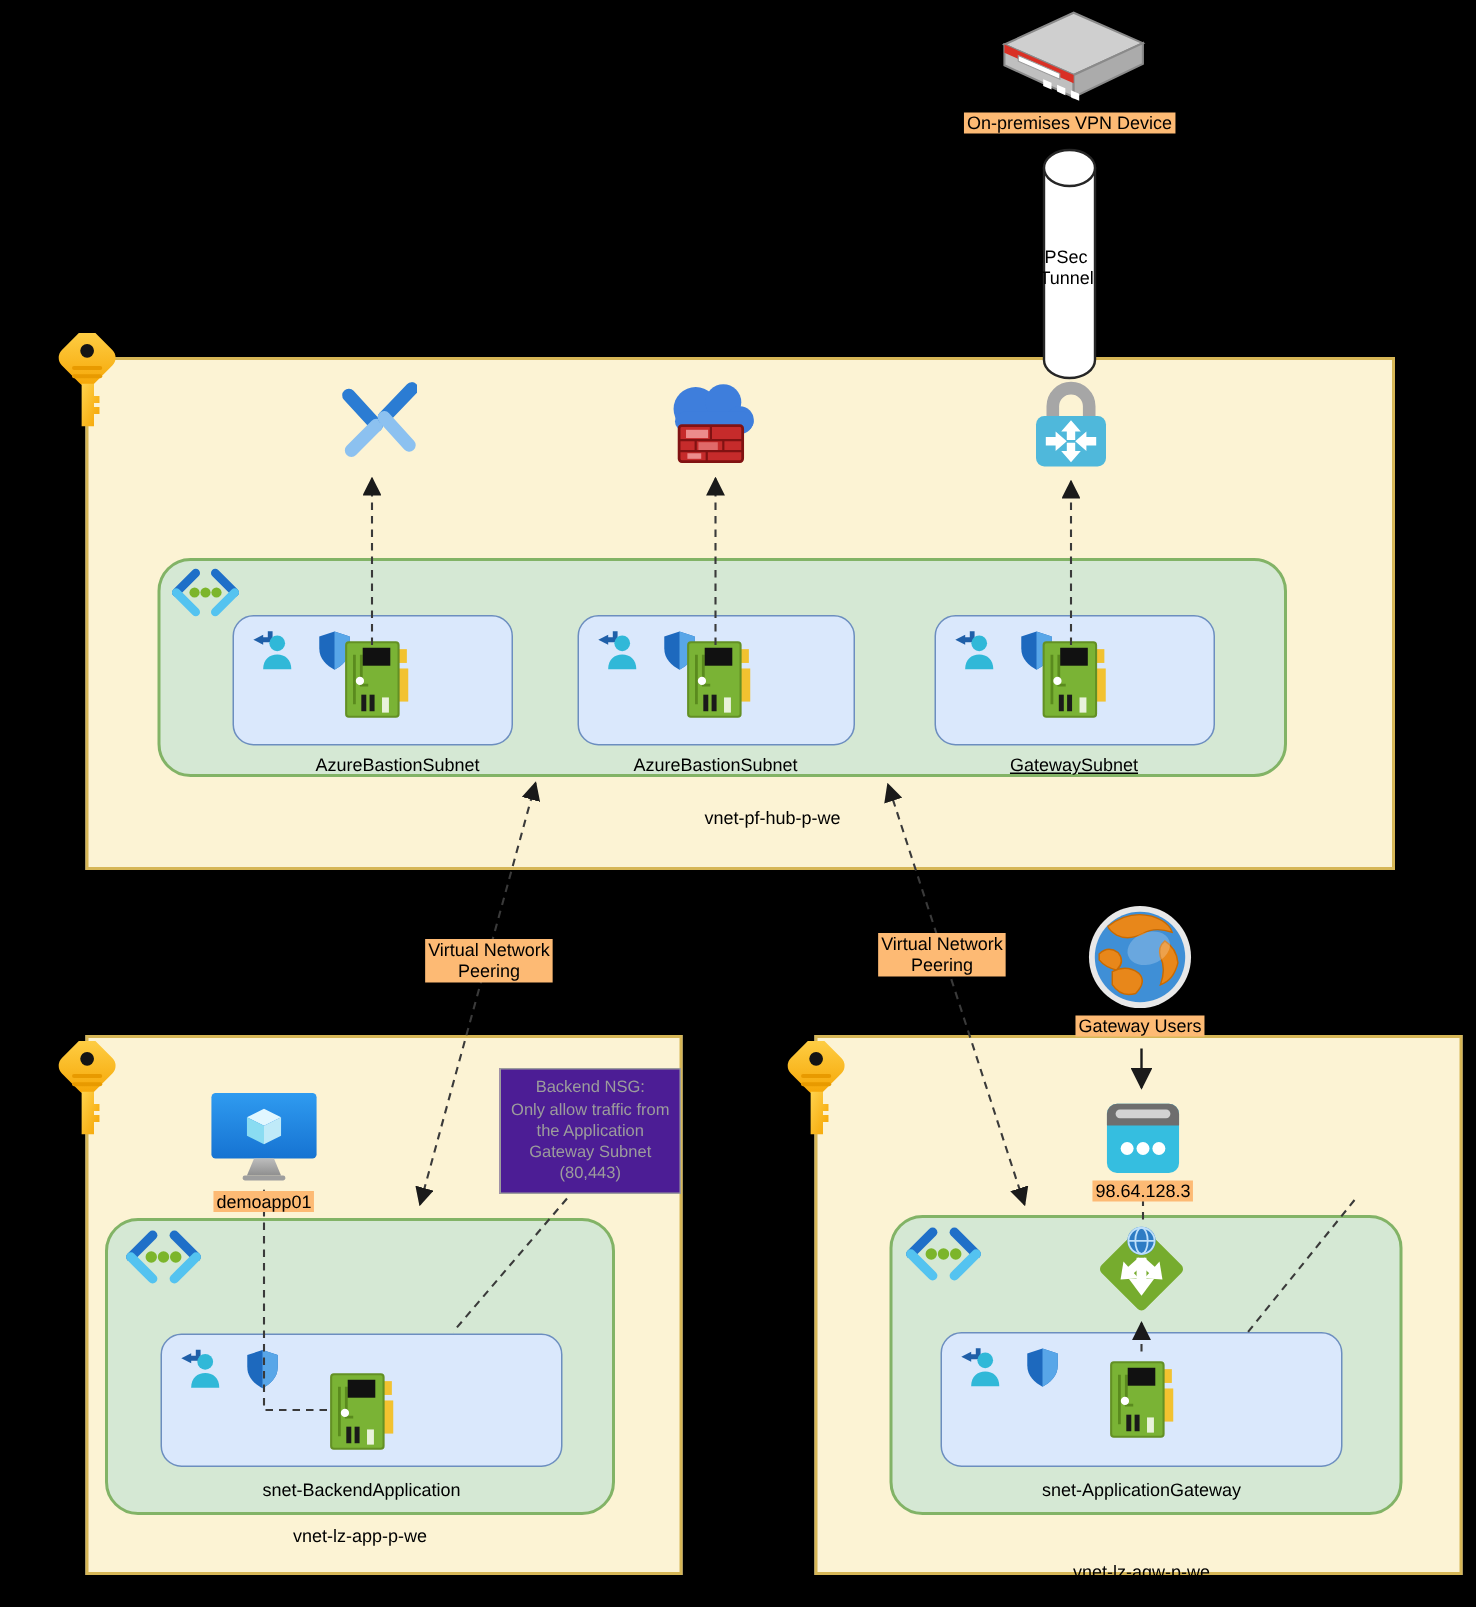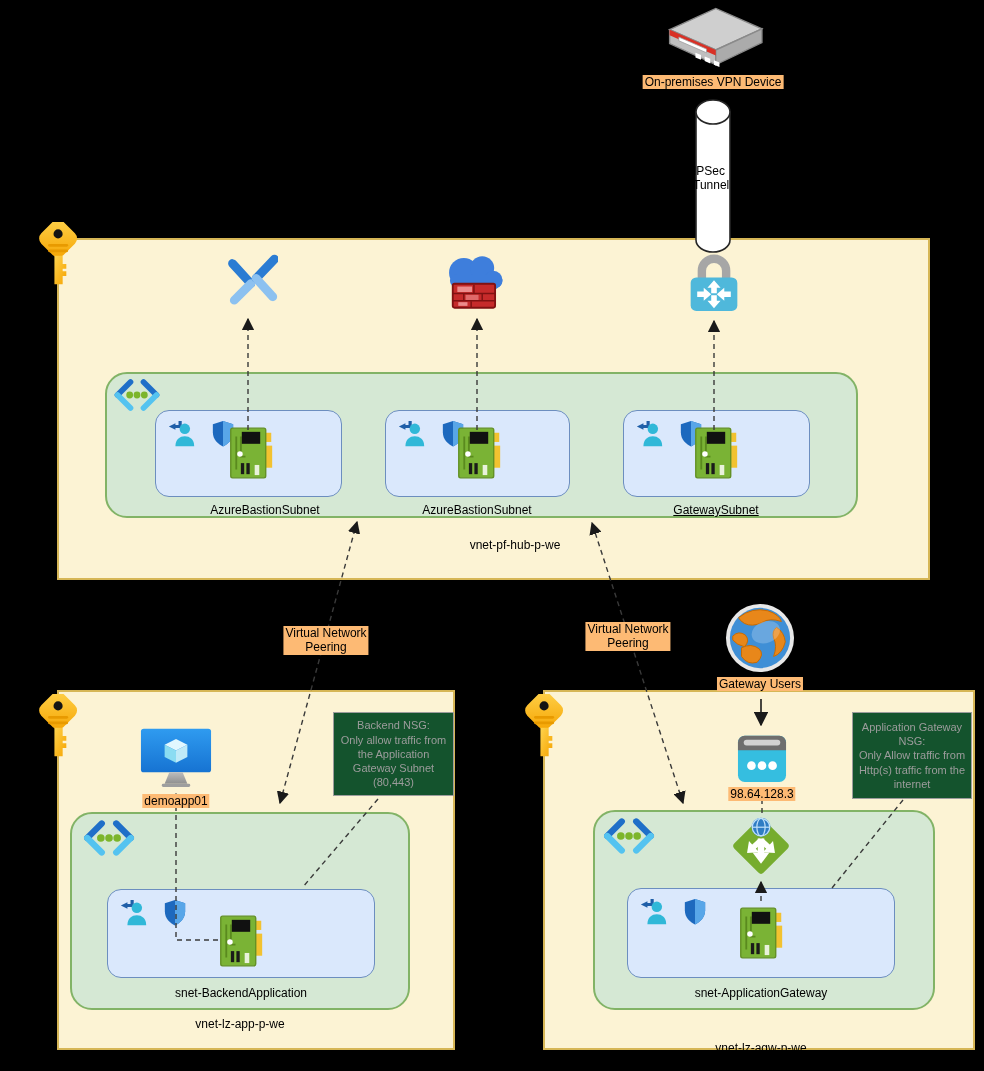--- a/index.html
+++ b/index.html
@@ -3,21 +3,21 @@
 <meta charset="utf-8">
 <style>
   html,body{margin:0;padding:0;background:#000;}
   #canvas{position:relative;width:984px;height:1071px;background:#000;overflow:hidden;
           font-family:"Liberation Sans",sans-serif;color:#000;}
   .ybox{position:absolute;background:#FCF3D4;border:2px solid #D6B656;box-sizing:border-box;}
   .gbox{position:absolute;background:#D5E8D4;border:2px solid #82B366;border-radius:22px;box-sizing:border-box;}
   .sbox{position:absolute;background:#DAE8FC;border:1.5px solid #6C8EBF;border-radius:14px;box-sizing:border-box;}
   .lbl{position:absolute;font-size:12px;line-height:1.2;text-align:center;transform:translateX(-50%);white-space:nowrap;}
   .wlbl{background:#fdba74;padding:0 2px;white-space:pre-line;}
-  .note{position:absolute;background:#14532d;border:1px solid #9C9C9C;color:#9C9C9C;
+  .note{position:absolute;background:#4c1d95;border:1px solid #9C9C9C;color:#9C9C9C;
         font-size:11px;line-height:1.3;text-align:center;white-space:pre-line;
         display:flex;align-items:center;justify-content:center;padding:4px;box-sizing:border-box;}
   .icon{position:absolute;}
   svg{display:block;}
   #connectors{position:absolute;left:0;top:0;z-index:5;pointer-events:none;}
   .z6{z-index:6;}
   .z4{z-index:4;}
 </style>
 </head>
 <body>
@@ -46,25 +46,20 @@
 Only allow traffic from
 the Application
 Gateway Subnet
 (80,443)</div>
 
   <div class="ybox" style="left:543px;top:690px;width:432px;height:360px;"></div>
   <div class="gbox" style="left:593px;top:810px;width:342px;height:200px;"></div>
   <div class="sbox" style="left:627px;top:888px;width:268px;height:90px;"></div>
   <div class="lbl" style="left:761px;top:986px;">snet-ApplicationGateway</div>
   <div class="lbl" style="left:761px;top:1017px;margin-top:24px;">vnet-lz-agw-p-we</div>
-  <div class="note" style="left:852px;top:712px;width:120px;height:87px;">Application Gateway
-NSG:
-Only Allow traffic from
-Http(s) traffic from the
-internet</div>
 
   <div class="icon z4" style="left:36px;top:222px;">
     <svg width="46" height="64" viewBox="0 0 50 70">
       <defs>
           <linearGradient id="gk" x1="0" y1="0" x2="1" y2="1">
             <stop offset="0" stop-color="#FFD34D"></stop>
             <stop offset="1" stop-color="#F5A300"></stop>
           </linearGradient>
         </defs>
       <rect x="7" y="1" width="34" height="34" rx="8" transform="rotate(45 24 18)" fill="url(#gk)"></rect>

